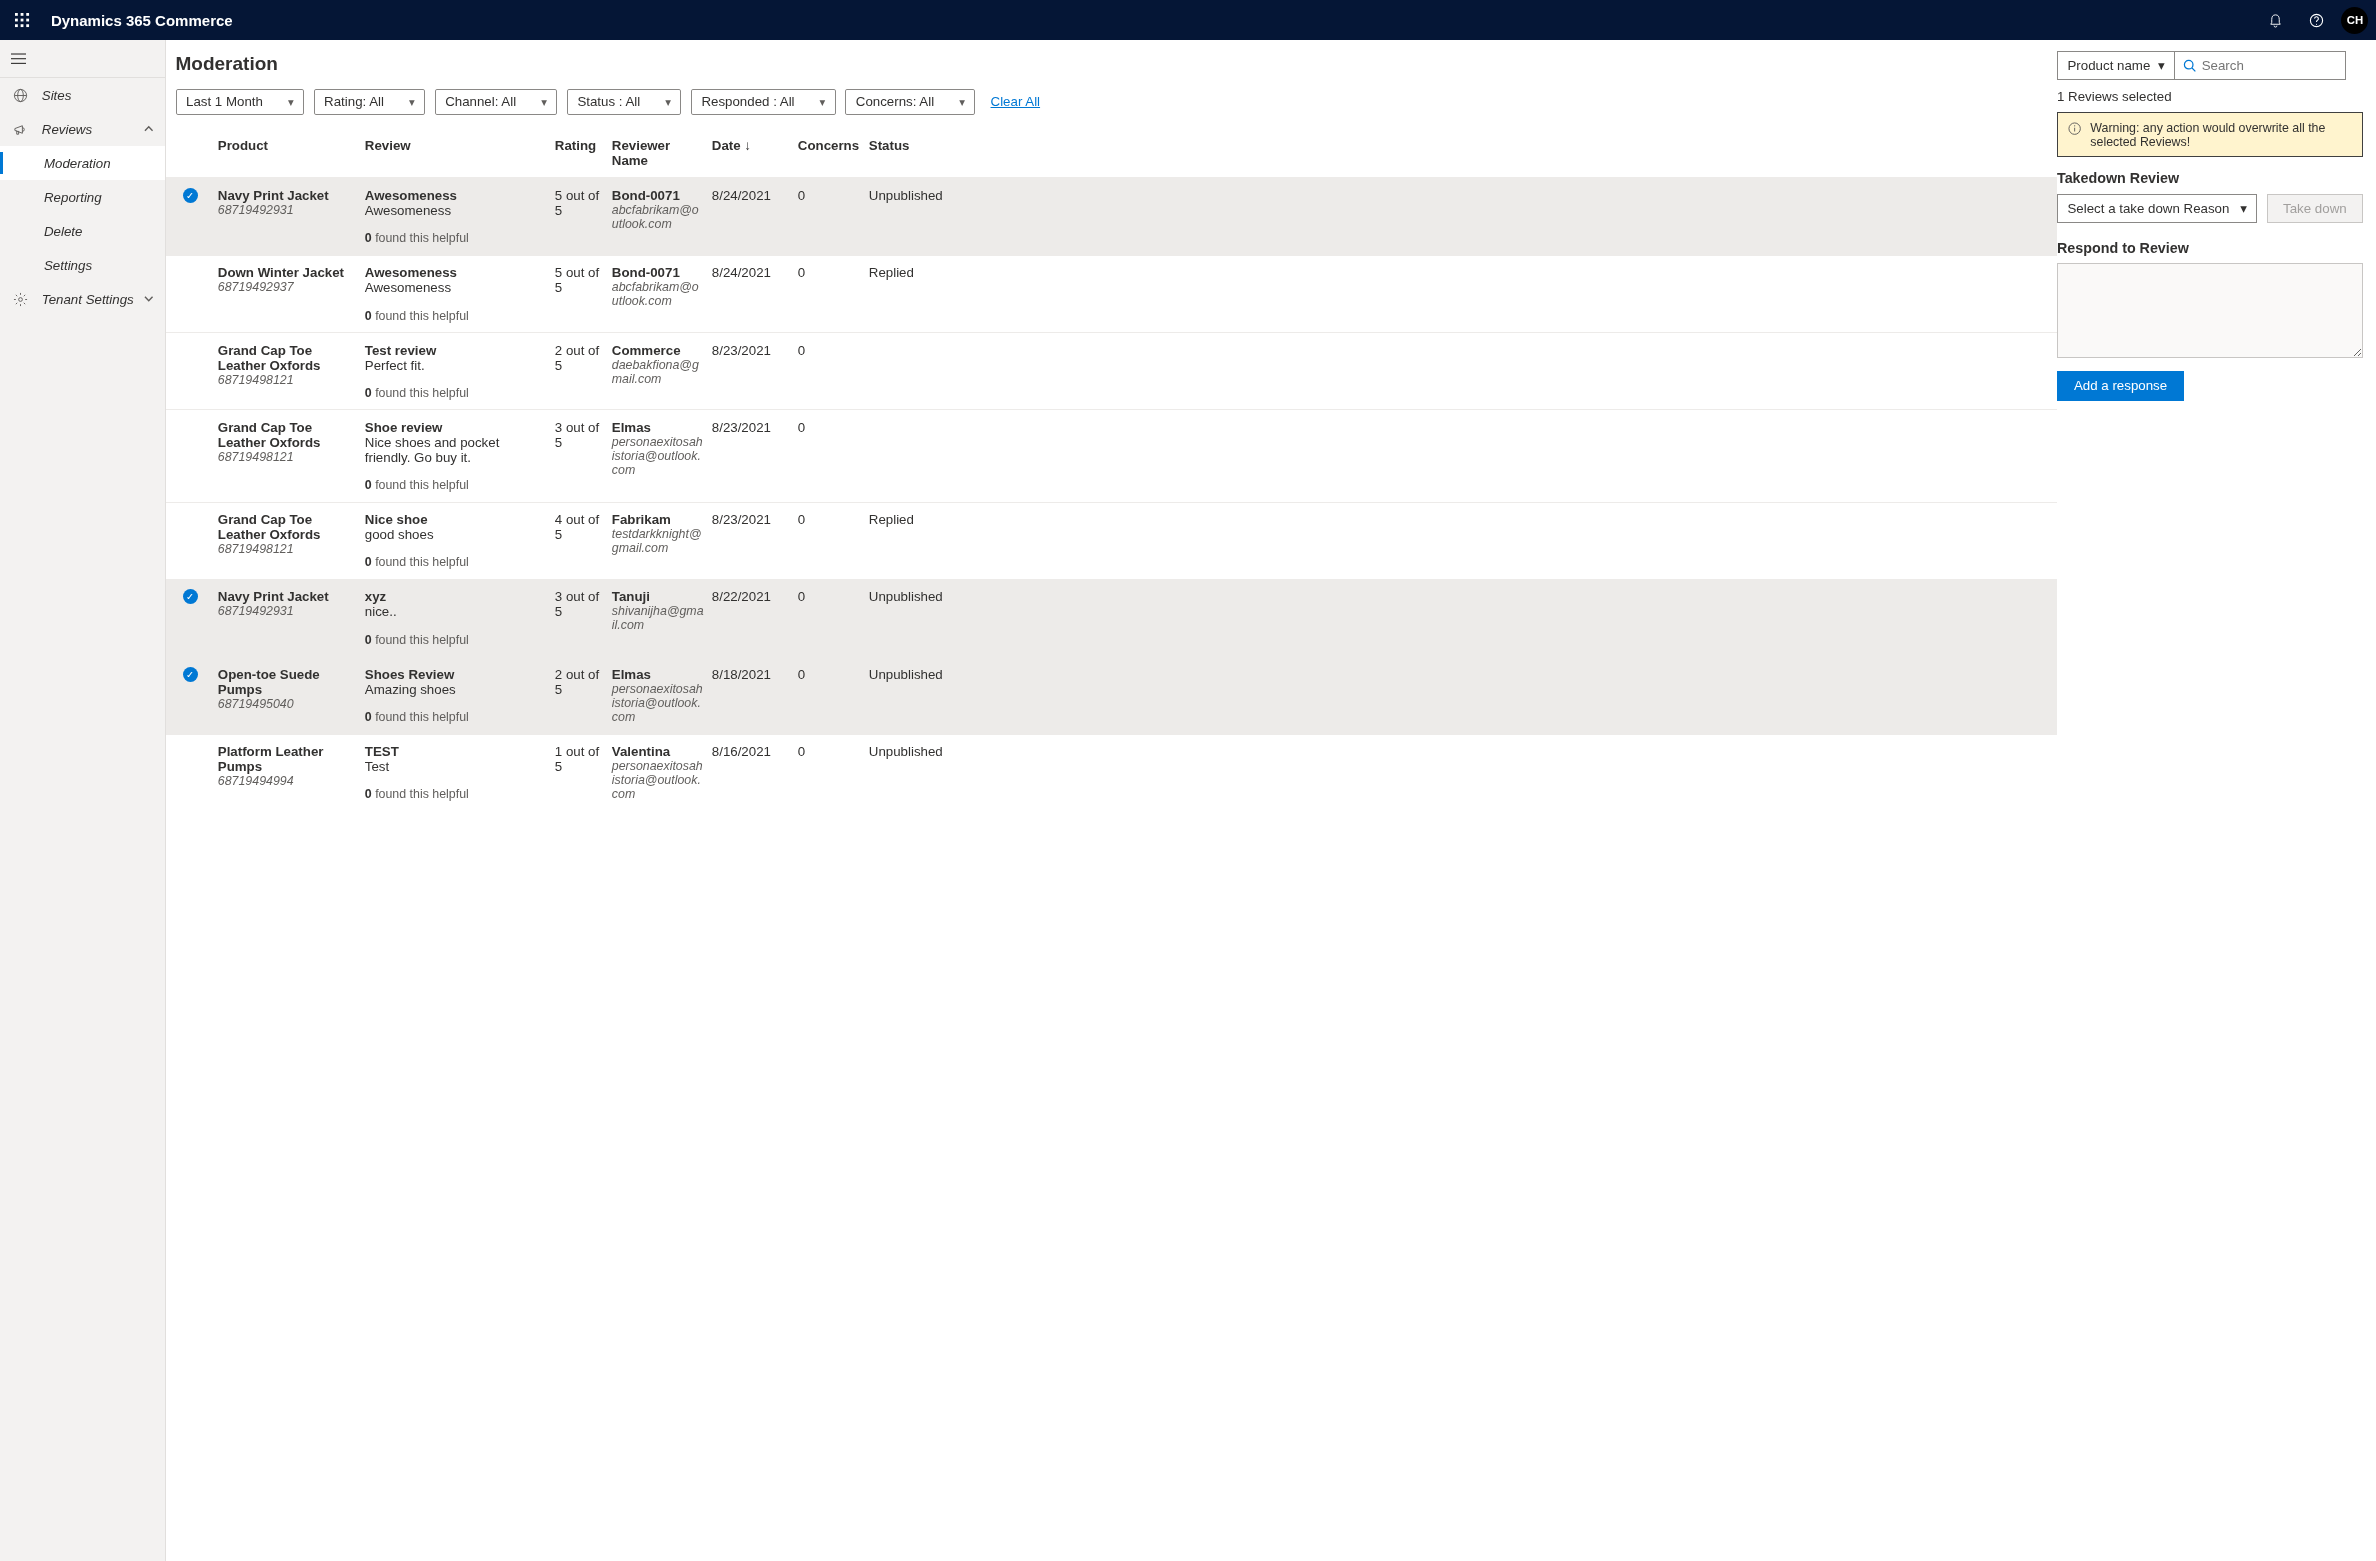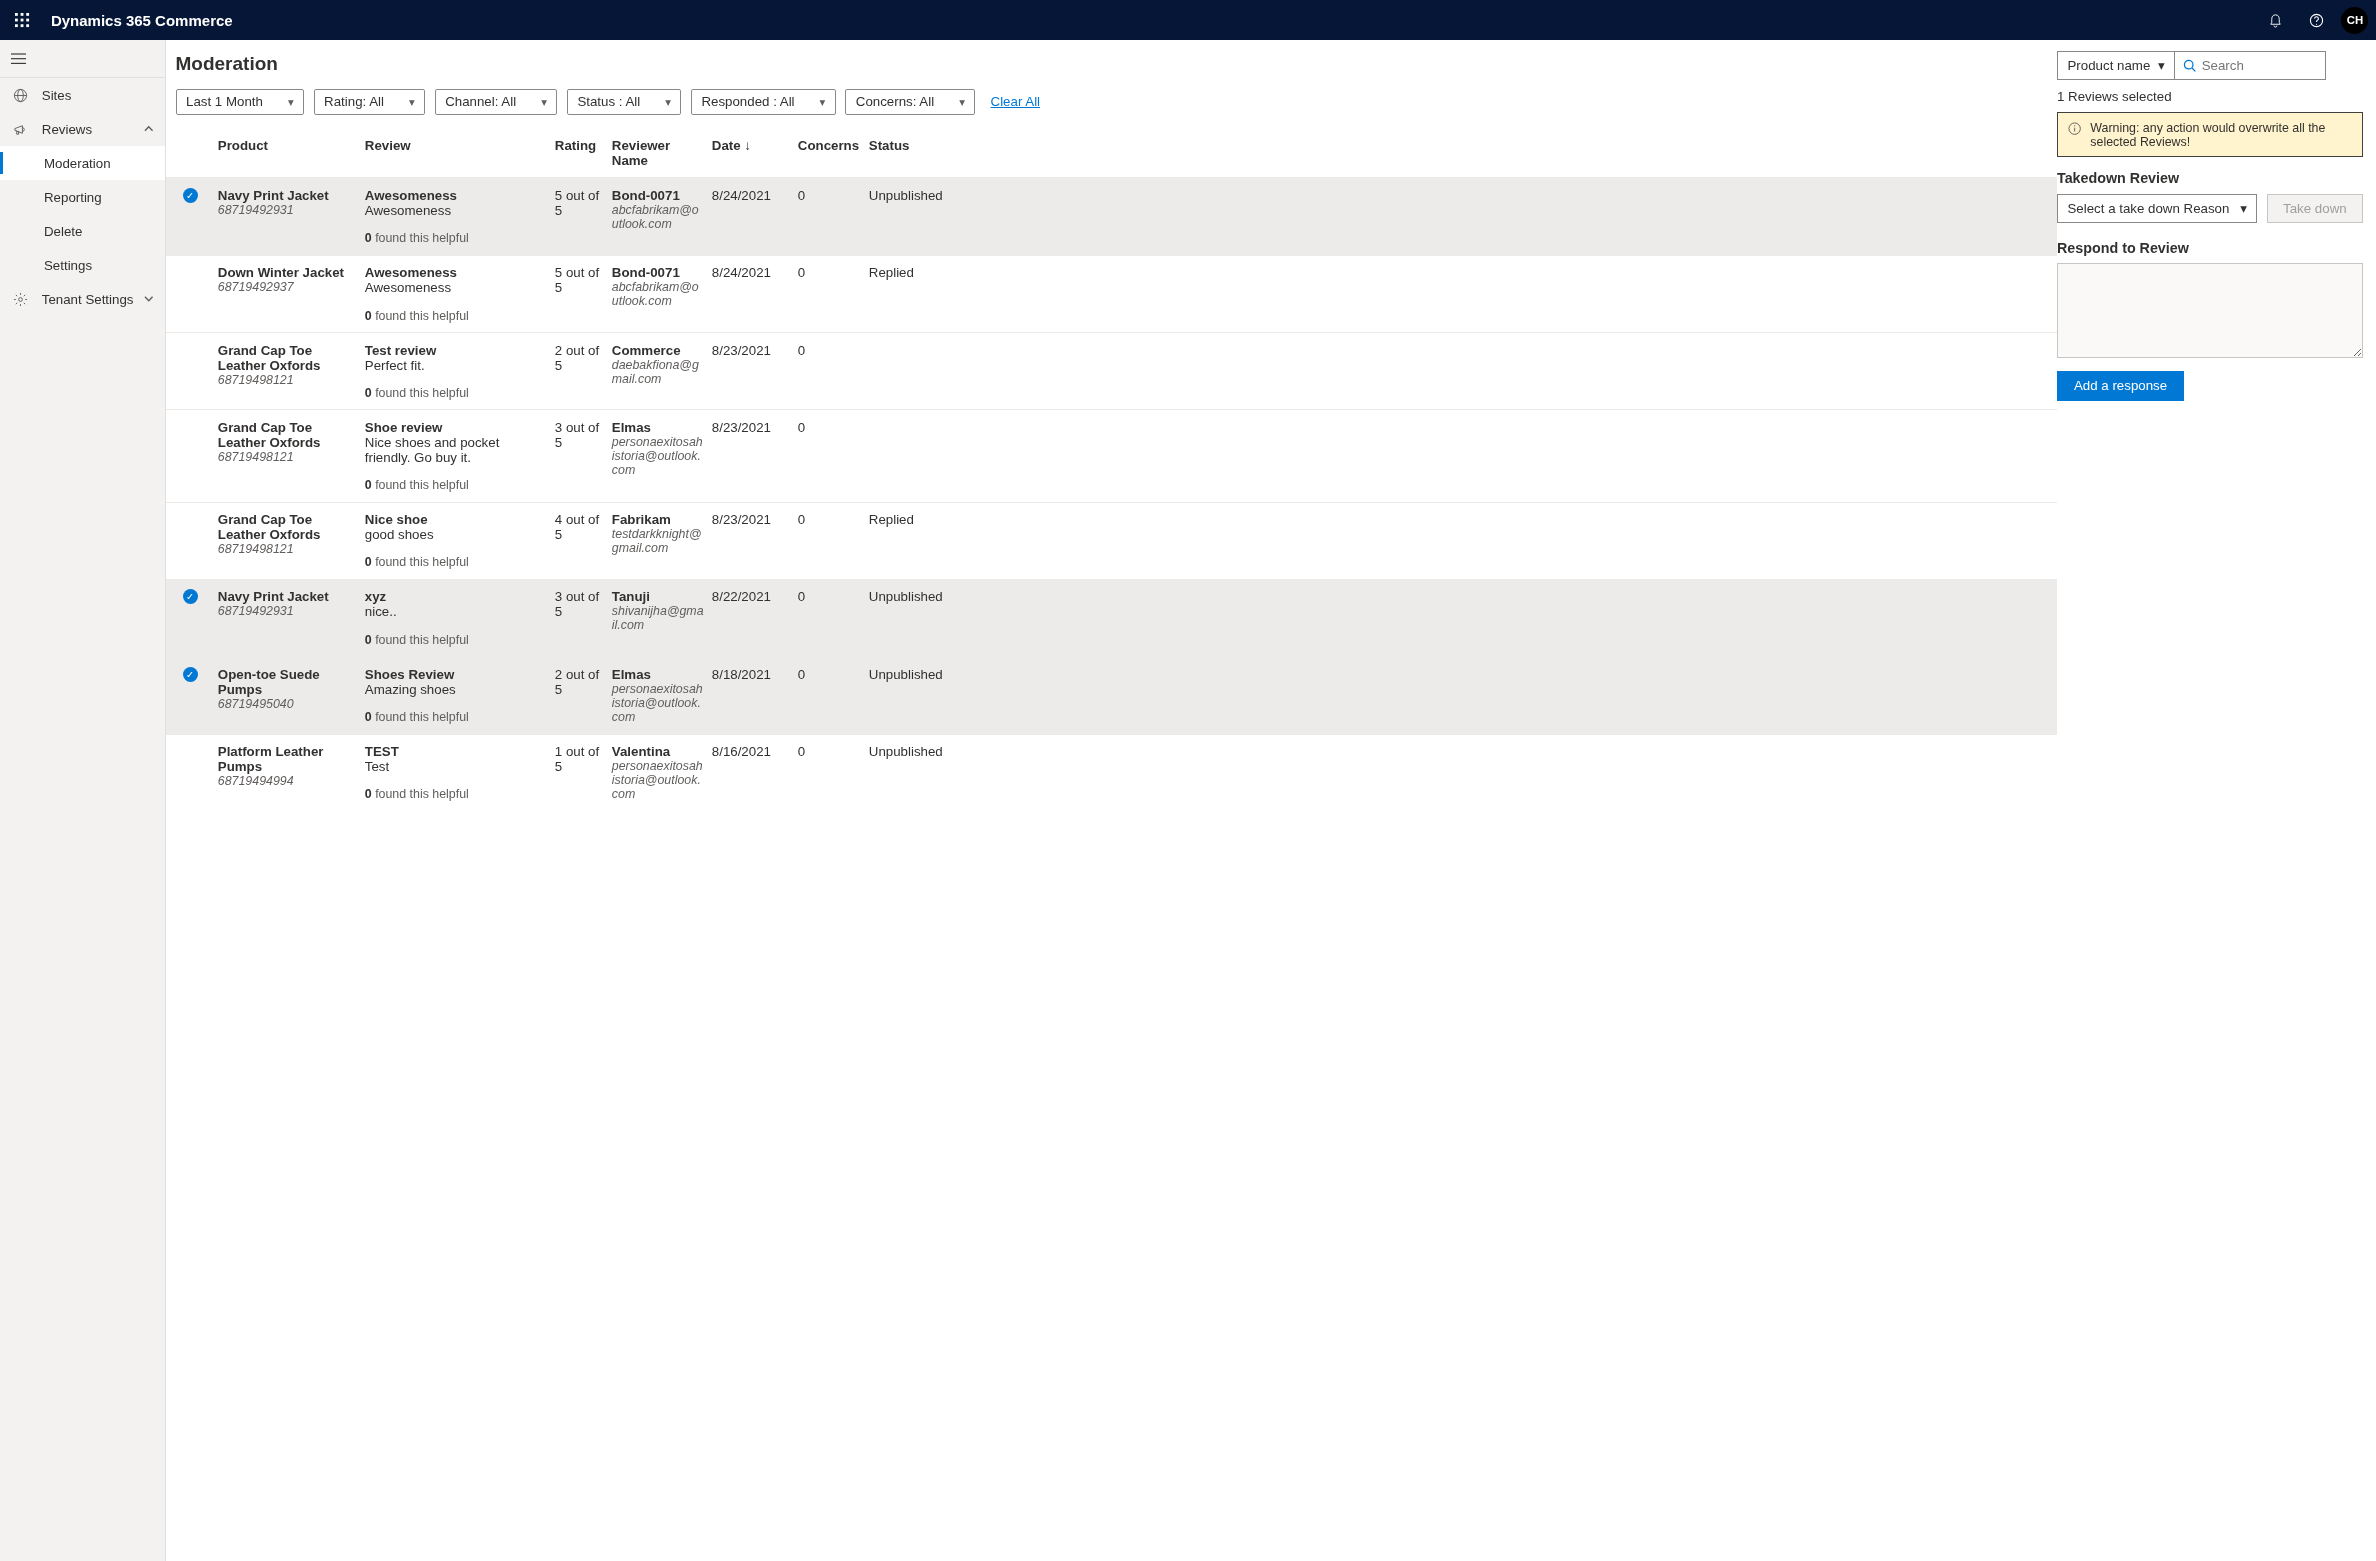--- a/index.html
+++ b/index.html
@@ -11,36 +11,36 @@
 .header-right { display: flex; align-items: center; gap: 7.6px; }
 .header-icon { width: 34px; height: 34px; display: flex; align-items: center; justify-content: center; cursor: pointer; color: #fff; }
 .avatar { width: 27px; height: 27px; border-radius: 50%; background: #000000; display: flex; align-items: center; justify-content: center; font-size: 11.4px; font-weight: 600; cursor: pointer; }
 
 .body { display: flex; height: calc(100vh - 40px); }
 .sidebar { width: 166px; background: #f3f2f1; border-right: 1px solid #e1dfdd; display: flex; flex-direction: column; }
 .sidebar-top { height: 38px; display: flex; align-items: center; padding-left: 11.4px; border-bottom: 1px solid #e1dfdd; }
 .hamburger { cursor: pointer; }
 .nav-item { display: flex; align-items: center; padding: 9.5px 11.4px; cursor: pointer; font-size: 13.3px; color: #323130; position: relative; }
 .nav-item .icon { width: 19px; display: flex; justify-content: center; margin-right: 11.4px; color: #605e5c; }
-.nav-item .label { flex: 1; }
+.nav-item .label { flex: 1; font-style: italic; }
 .nav-item .chev { color: #605e5c; }
 .nav-sub { padding-left: 44px; }
 .nav-sub.active { background: #fff; }
 .nav-sub.active::before { content: ""; position: absolute; left: 0; top: 5.7px; bottom: 5.7px; width: 2.9px; background: #0078d4; }
 
 .main { flex: 1; display: flex; overflow: hidden; }
 .content { flex: 1; display: flex; flex-direction: column; overflow: hidden; }
 .publish-bar { height: 38px; border-bottom: 1px solid #e1dfdd; display: flex; align-items: center; padding-left: 27px; }
 .publish-btn { display: flex; align-items: center; gap: 7.6px; cursor: pointer; color: #323130; }
 .publish-btn .arrow { color: #0078d4; font-size: 15px; }
 .page-title-row { display: flex; align-items: flex-start; justify-content: space-between; padding: 13.3px 9.5px 3.8px 9.5px; }
 .page-title { font-size: 19px; font-weight: 600; }
 .search-area { display: flex; margin-top: 1.9px; }
 .prod-select { display: flex; align-items: center; gap: 7.6px; border: 1px solid #8a8886; padding: 3.8px 9.5px; height: 28.5px; cursor: pointer; border-right: none; }
-.search-box { display: flex; align-items: center; border: 1px solid #8a8886; height: 28.5px; width: 152px; padding: 0 7.6px; gap: 5.7px; }
+.search-box { display: flex; align-items: center; border: 1px solid #8a8886; height: 28.5px; width: 172px; padding: 0 7.6px; gap: 5.7px; }
 .search-box input { border: none; outline: none; width: 100%; font-size: 13.3px; color: #605e5c; }
 .search-box .sicon { color: #0078d4; }
 
 .filters-row { display: flex; align-items: center; gap: 9.5px; padding: 9.5px 9.5px 13.3px 9.5px; flex-wrap: wrap; }
 .filter-pill { display: flex; align-items: center; gap: 25px; border: 1px solid #8a8886; border-radius: 1.9px; padding: 4.8px 9.5px; cursor: pointer; font-size: 13.3px; }
 .filter-pill .chev { color: #605e5c; font-size: 11.4px; }
 .clear-all { color: #0078d4; text-decoration: underline; cursor: pointer; margin-left: 5.7px; }
 
 .table-wrap { flex: 1; overflow: auto; }
 .thead, .trow { display: grid; grid-template-columns: 48px 147px 190px 57px 100px 86px 71px 67px; gap: 0; }

